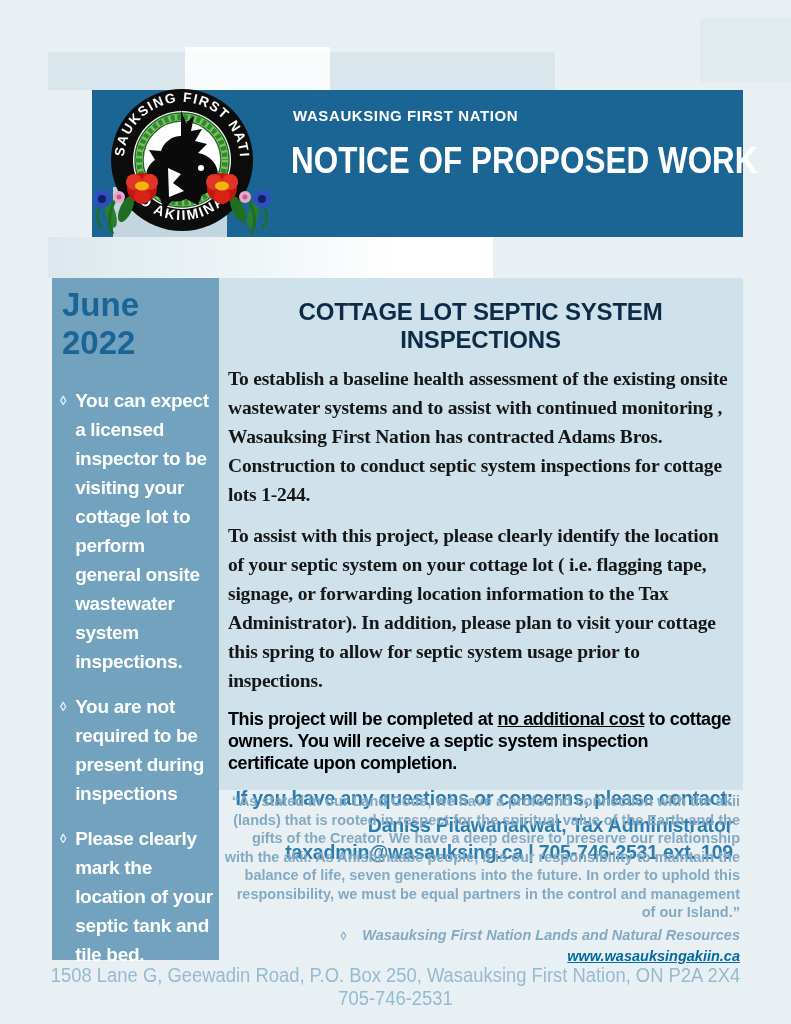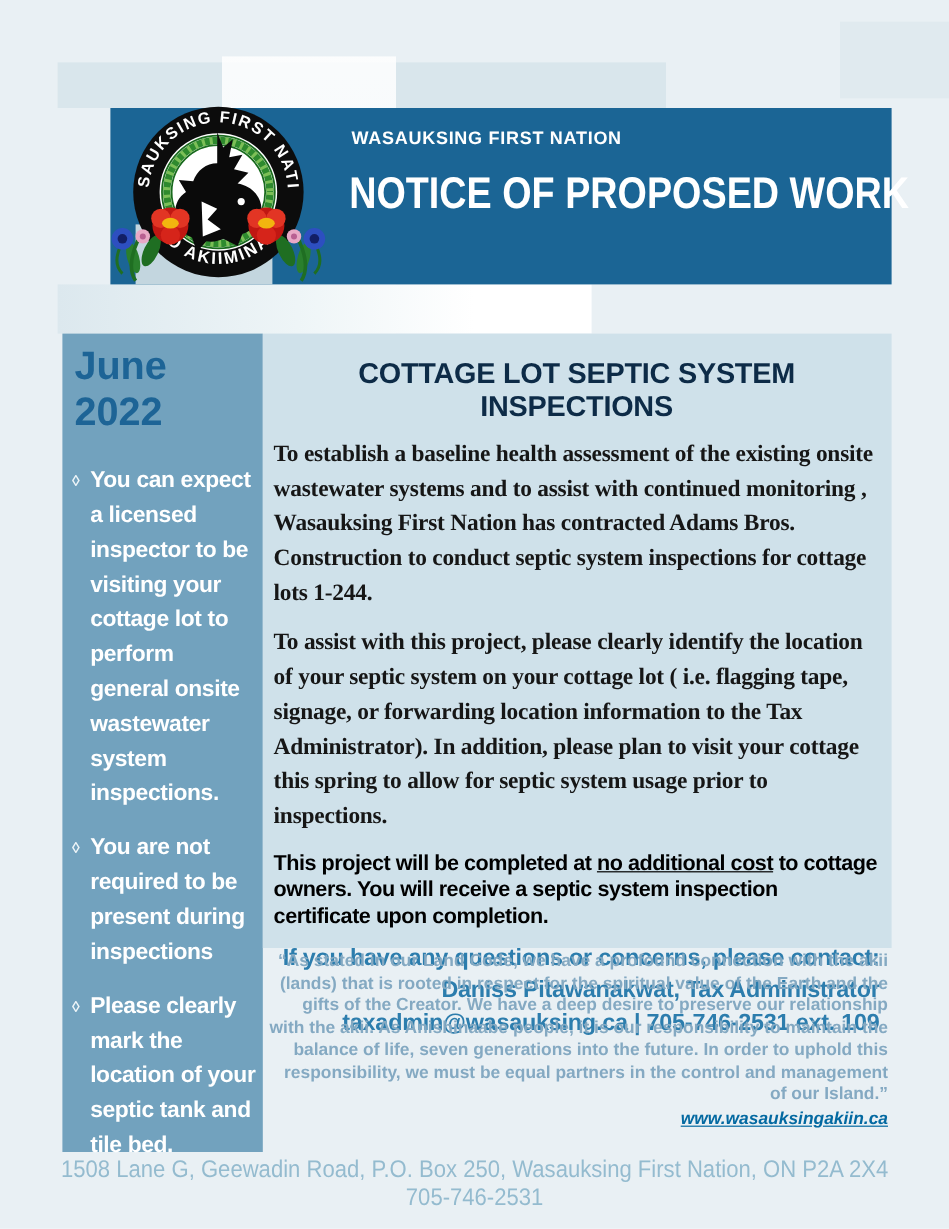--- a/index.html
+++ b/index.html
@@ -141,20 +141,23 @@
     <p class="highlight"><span>This project will be completed at </span><span class="underlined">no additional cost</span><span> to cottage owners. You will receive a septic system inspection certificate upon completion.</span></p>
     <div class="contact">
       <div>If you have any questions or concerns, please contact:</div>
       <div>Daniss Pitawanakwat, Tax Administrator</div>
       <div>taxadmin@wasauksing.ca | 705-746-2531 ext. 109</div>
     </div>
   </div>
 
   <div class="abs quote">
     <div>“As stated in our Land Code, we have a profound connection with the akii (lands) that is rooted in respect for the spiritual value of the Earth and the gifts of the Creator. We have a deep desire to preserve our relationship with the akii. As Anishinaabe people, it is our responsibility to maintain the balance of life, seven generations into the future. In order to uphold this responsibility, we must be equal partners in the control and management of our Island.”</div>
+    <div class="quote-attr">
+      <span class="marker">◊</span><span>Wasauksing First Nation Lands and Natural Resources</span>
+    </div>
     <div>
       <a class="quote-link">www.wasauksingakiin.ca</a>
     </div>
   </div>
 
   <div class="abs footer">1508 Lane G, Geewadin Road, P.O. Box 250, Wasauksing First Nation, ON P2A 2X4   705-746-2531</div>
 
 </div>
 
 </body></html>

